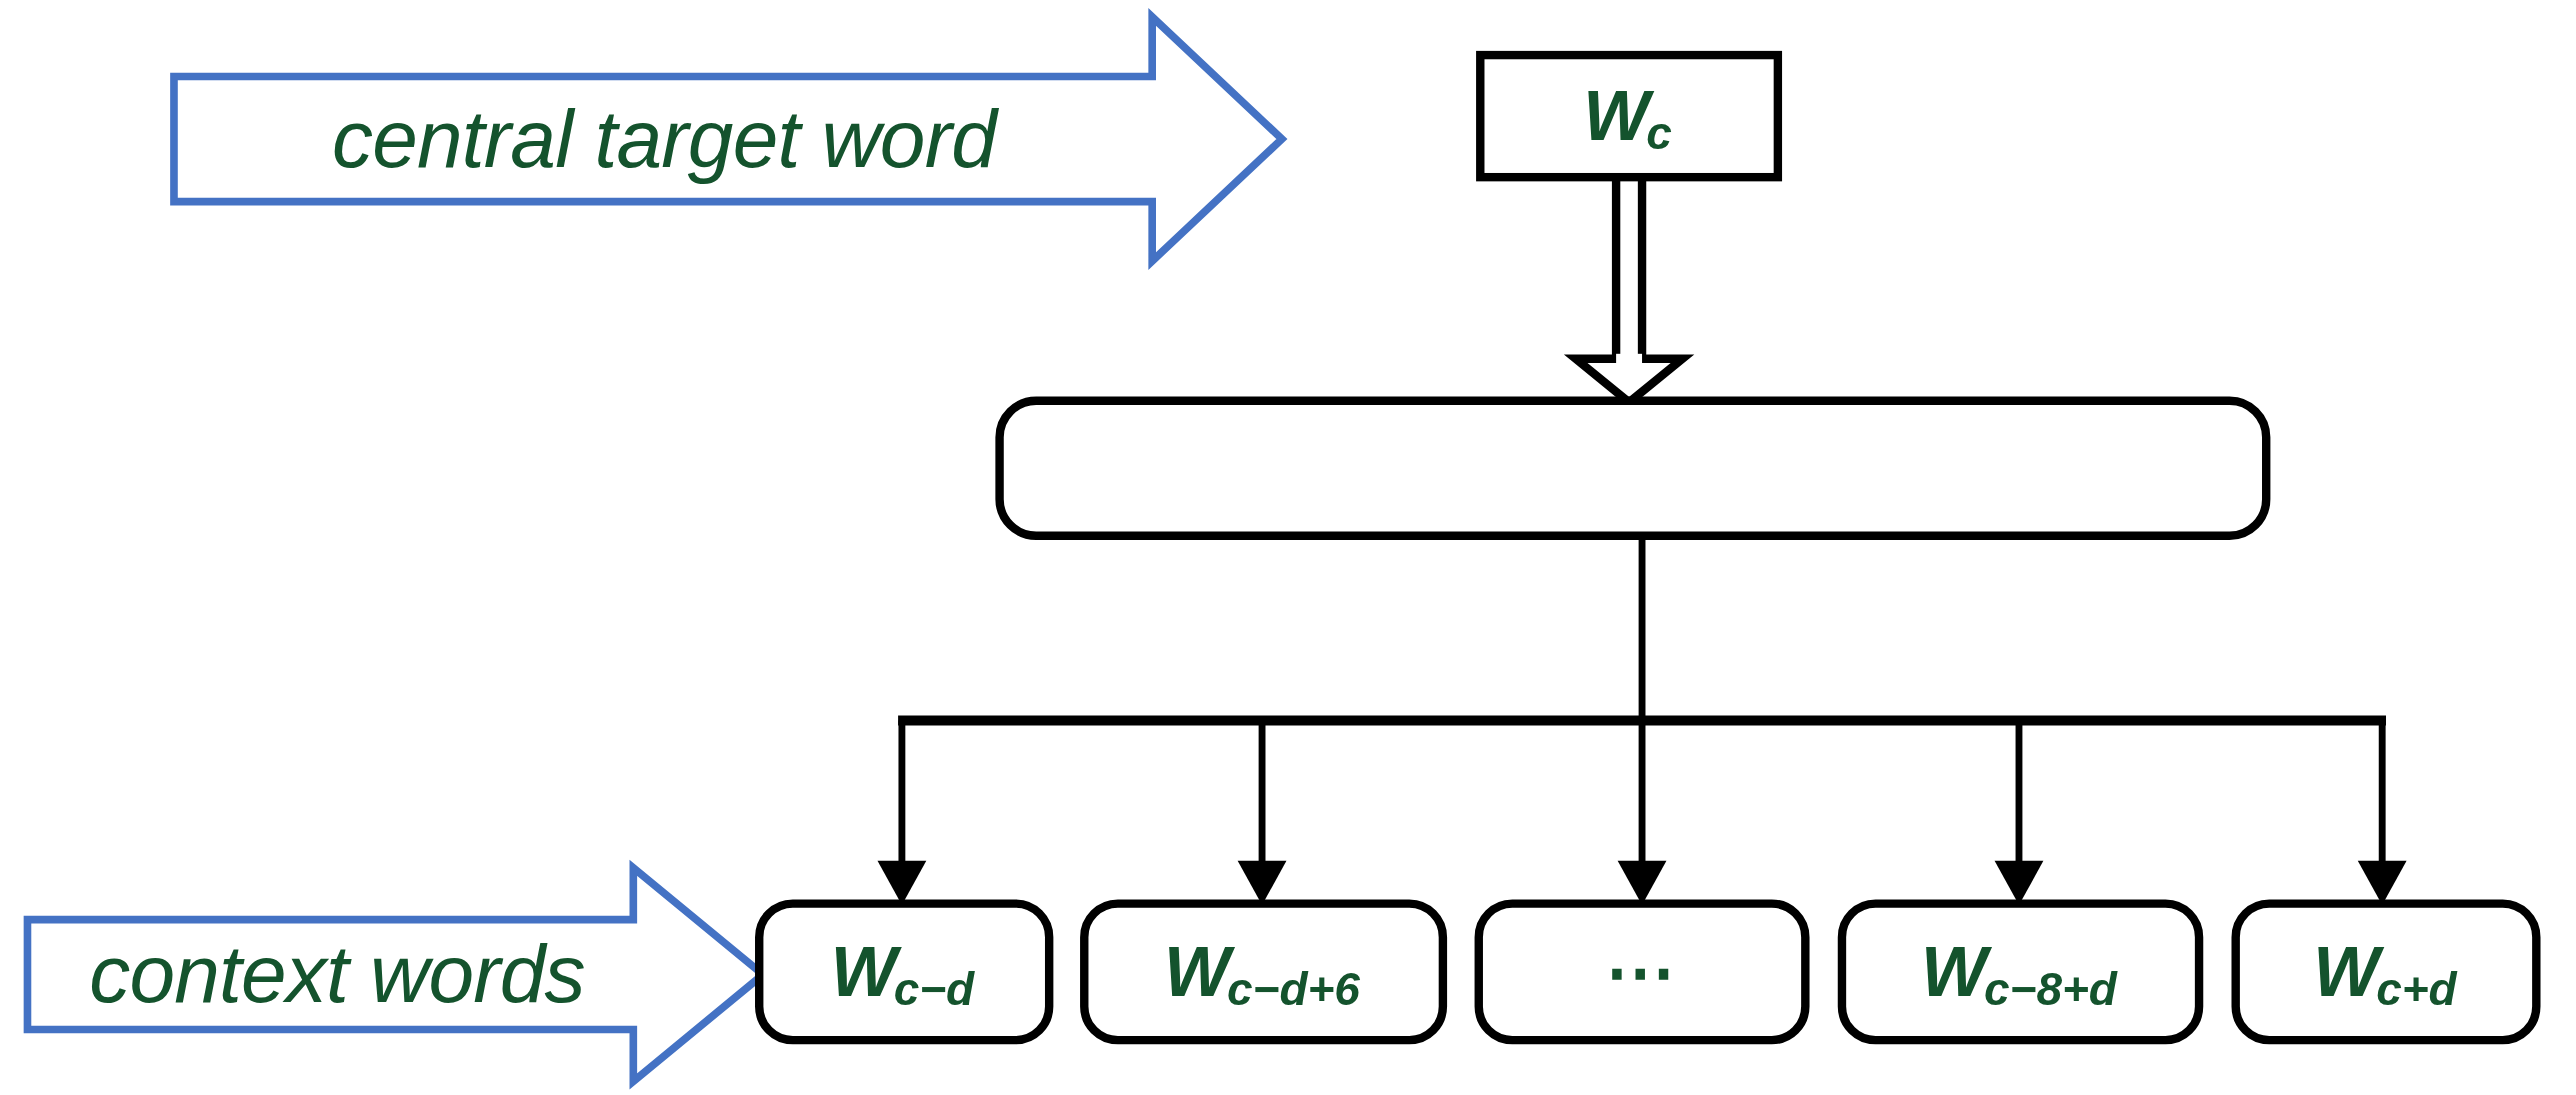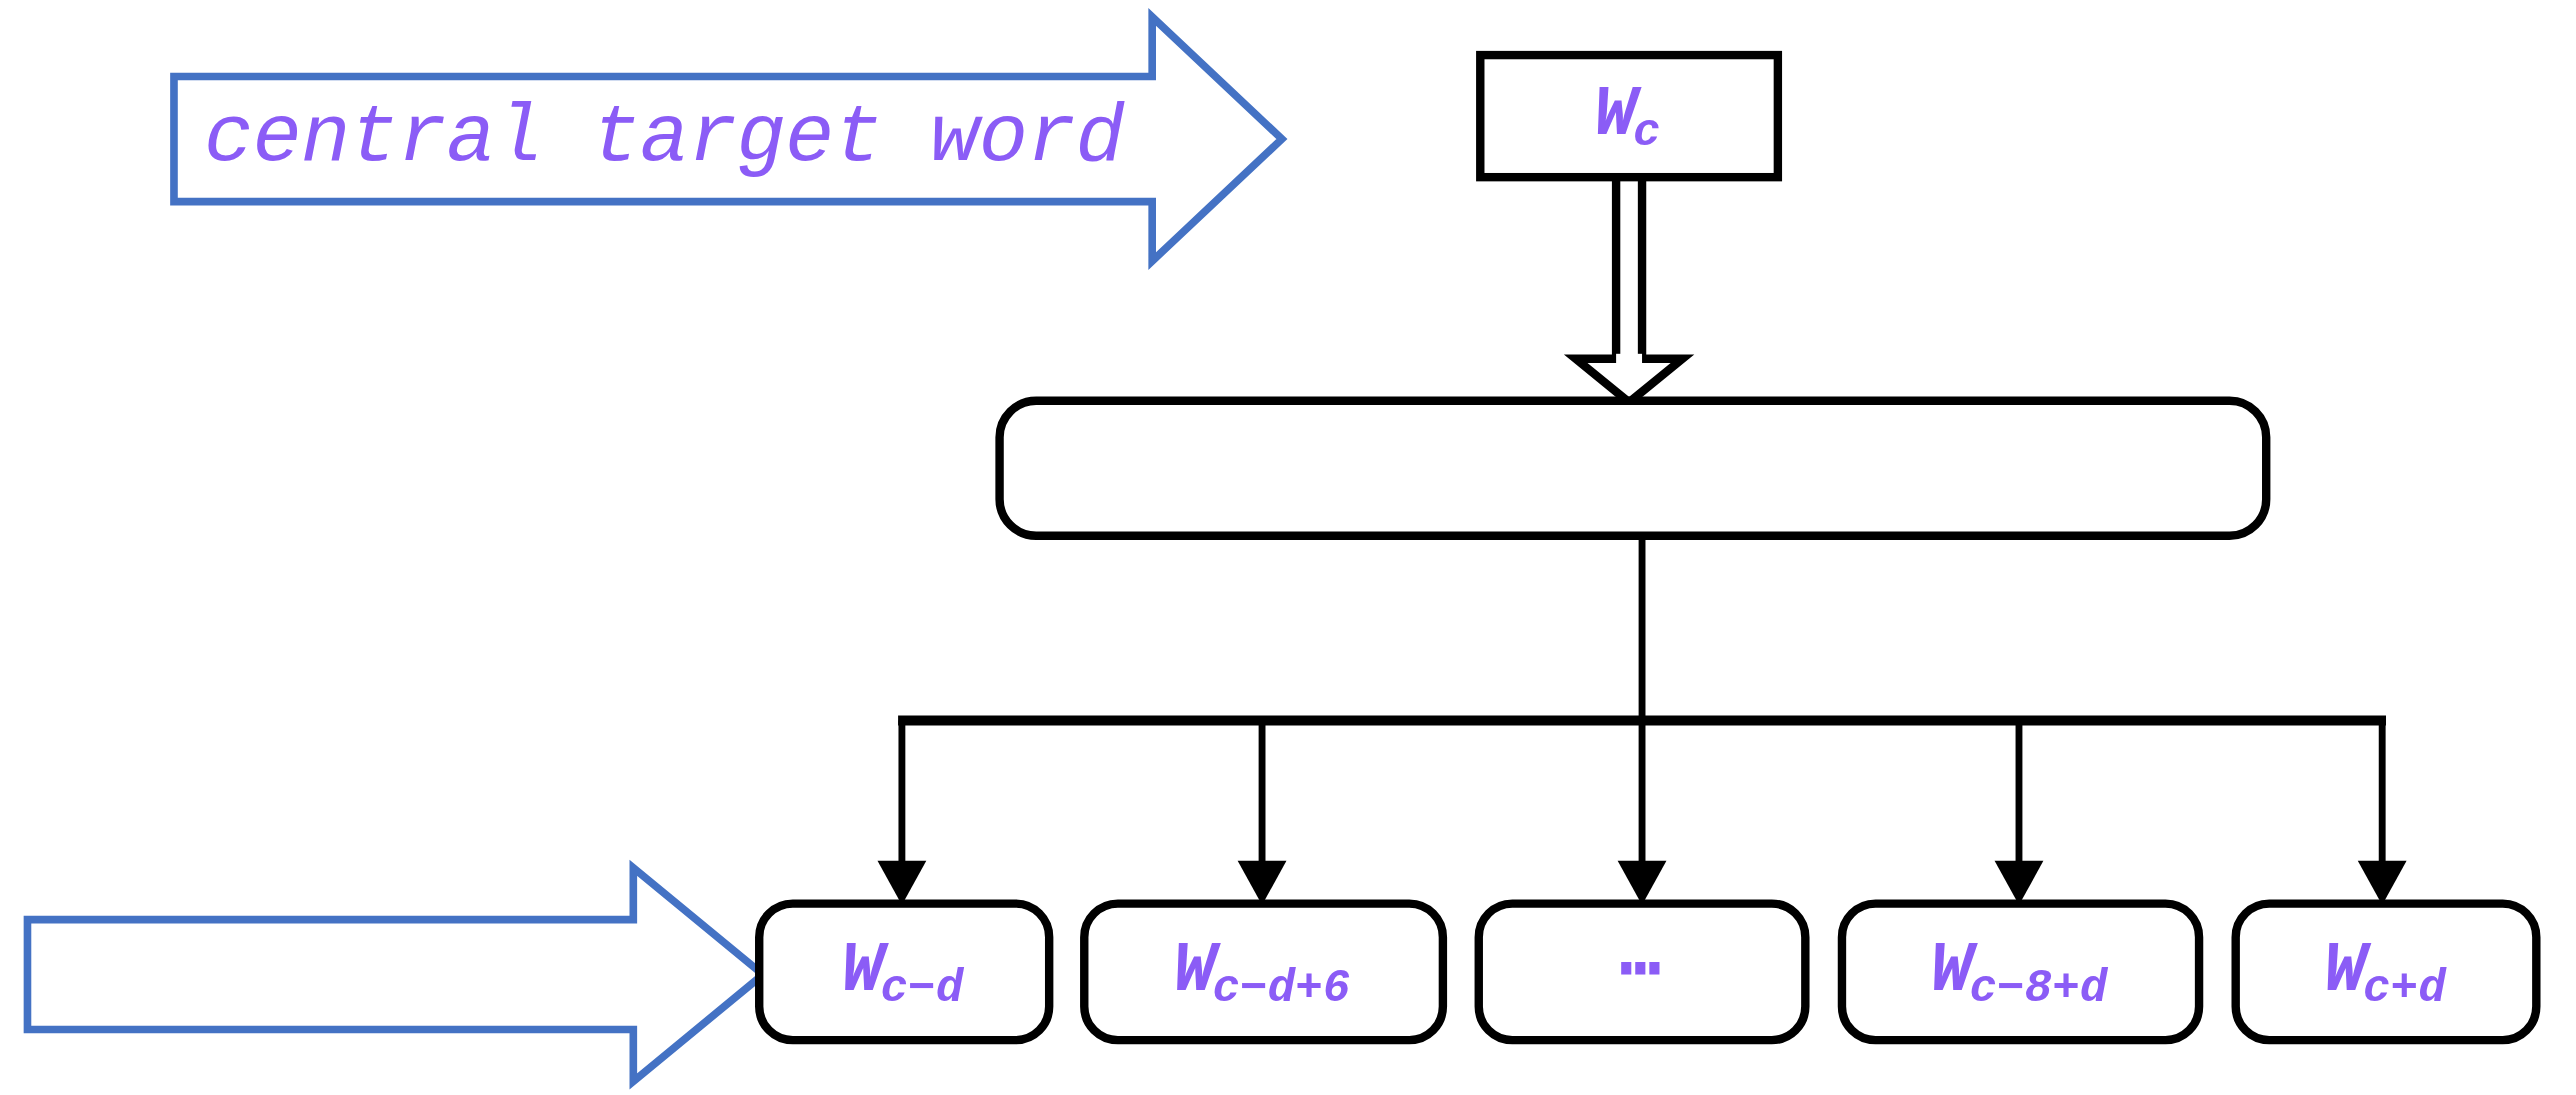--- a/index.html
+++ b/index.html
@@ -8,23 +8,23 @@
     font-family:"Liberation Serif", serif;
     width:2576px;height:1096px;position:relative;overflow:hidden;
   }
   #stage{position:absolute;left:0;top:0;width:2576px;height:1096px;}
   #svg-layer{position:absolute;left:0;top:0;width:2576px;height:1096px;}
 
   
   .lbl{
     position:absolute;
     display:flex;align-items:center;justify-content:center;
-    color:#8b5cf6;
+    color:#14532d;
     white-space:nowrap;
-    font-family:Liberation Mono, monospace;
+    font-family:Liberation Sans, sans-serif;
     line-height:1;
   }
   
   .banner-label{
     font-style:italic;
     font-weight:400;
     font-size:82px;
     letter-spacing:-0.8px;
   }
   
@@ -107,20 +107,21 @@
 
     <rect x="995" y="1184" width="380" height="179" rx="44" ry="44" fill="#ffffff" stroke="#000000" stroke-width="11"></rect>
     <rect x="1421" y="1184" width="470" height="179" rx="44" ry="44" fill="#ffffff" stroke="#000000" stroke-width="11"></rect>
     <rect x="1938" y="1184" width="428" height="179" rx="44" ry="44" fill="#ffffff" stroke="#000000" stroke-width="11"></rect>
     <rect x="2414" y="1184" width="468" height="179" rx="44" ry="44" fill="#ffffff" stroke="#000000" stroke-width="11"></rect>
     <rect x="2930" y="1184" width="394" height="179" rx="44" ry="44" fill="#ffffff" stroke="#000000" stroke-width="11"></rect>
   </svg>
 
   <div class="lbl banner-label" style="left:191px;top:76px;width:946px;height:125px;">central target word</div>
 
+  <div class="lbl banner-label" style="left:43px;top:919px;width:588px;height:110px;">context words</div>
 
   <div class="lbl token" style="left:1480px;top:55px;width:298px;height:122px;">
     <span class="base">W</span>
       <span class="sub">c</span>
   </div>
 
 
   <div class="lbl token" style="left:759px;top:903px;width:290px;height:137px;">
     <span class="base">W</span>
       <span class="sub">c−d</span>

